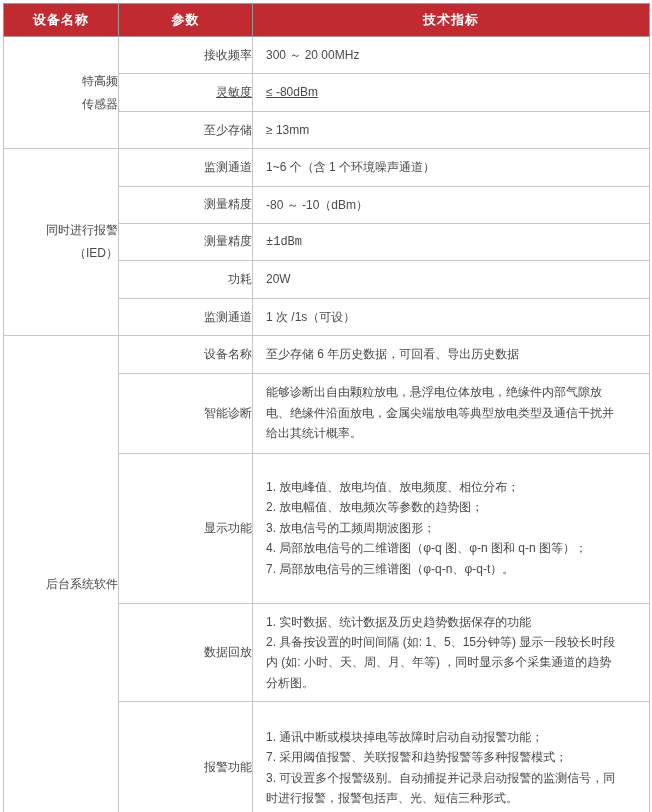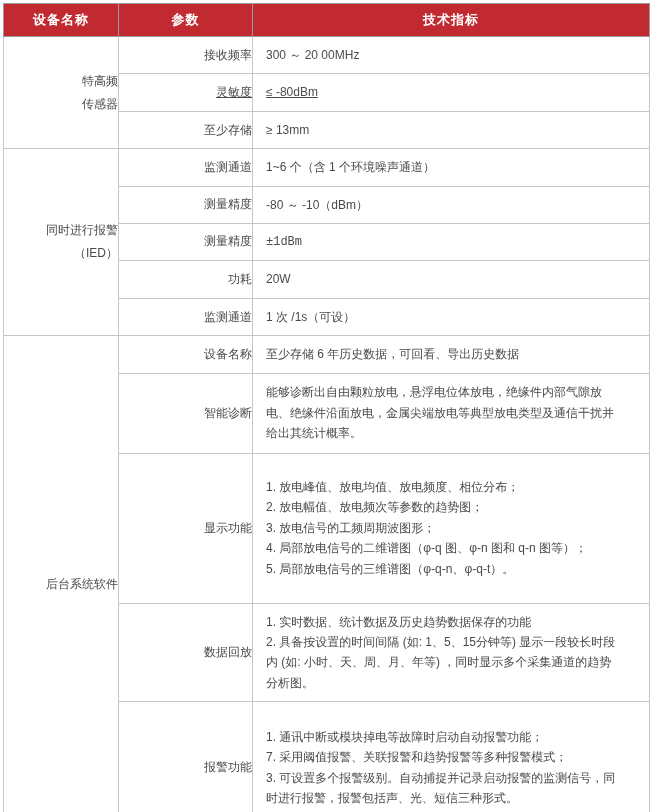--- a/index.html
+++ b/index.html
@@ -143,21 +143,21 @@
         <span class="spec-line">能够诊断出自由颗粒放电，悬浮电位体放电，绝缘件内部气隙放电、绝缘件沿面放电，金属尖端放电等典型放电类型及通信干扰并给出其统计概率。</span>
       </td>
     </tr>
     <tr style="height:150px;">
       <td class="param">显示功能</td>
       <td class="spec">
         <span class="spec-line">1. 放电峰值、放电均值、放电频度、相位分布；</span>
         <span class="spec-line">2. 放电幅值、放电频次等参数的趋势图；</span>
         <span class="spec-line">3. 放电信号的工频周期波图形；</span>
         <span class="spec-line">4. 局部放电信号的二维谱图（φ-q 图、φ-n 图和 q-n 图等）；</span>
-        <span class="spec-line">5. 局部放电信号的三维谱图（φ-q-n、φ-q-t）。</span>
+        <span class="spec-line">7. 局部放电信号的三维谱图（φ-q-n、φ-q-t）。</span>
       </td>
     </tr>
     <tr style="height:95px;">
       <td class="param">数据回放</td>
       <td class="spec">
         <span class="spec-line">1. 实时数据、统计数据及历史趋势数据保存的功能</span>
         <span class="spec-line">2. 具备按设置的时间间隔 (如: 1、5、15分钟等) 显示一段较长时段内 (如: 小时、天、周、月、年等) ，同时显示多个采集通道的趋势分析图。</span>
       </td>
     </tr>
     <tr style="height:132px;">

